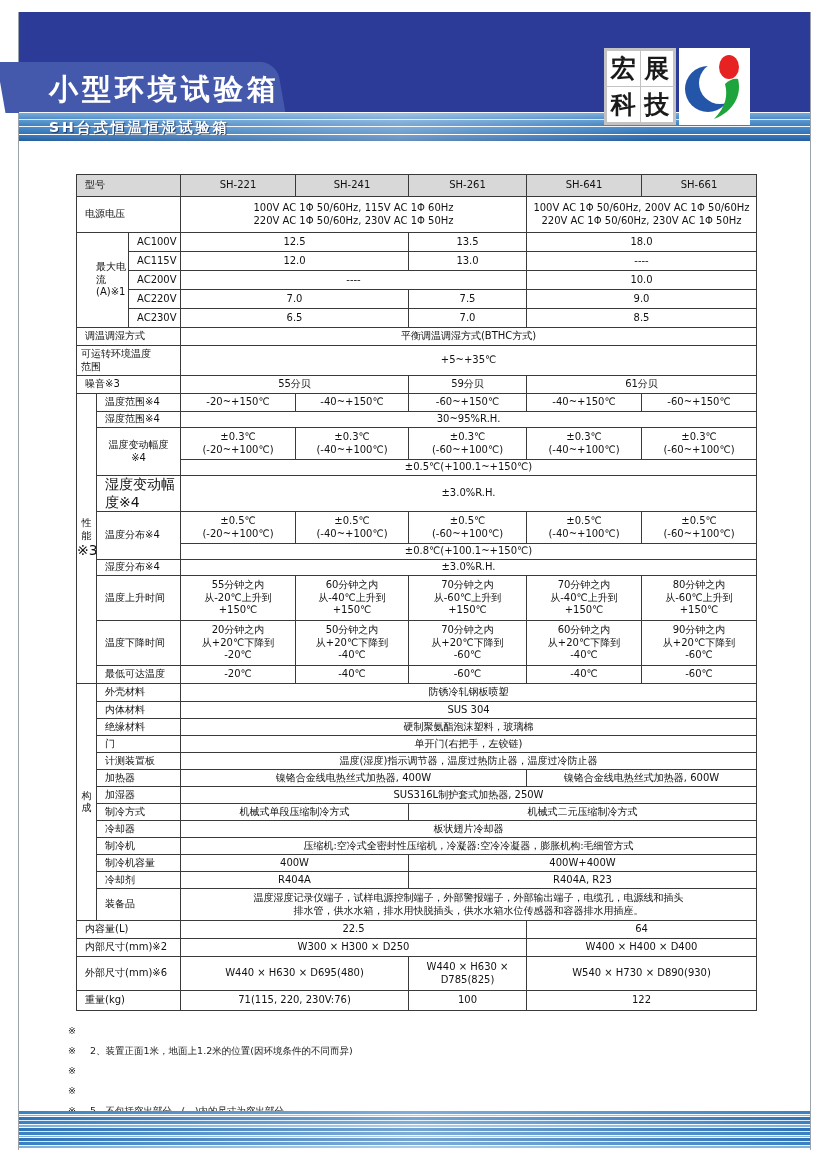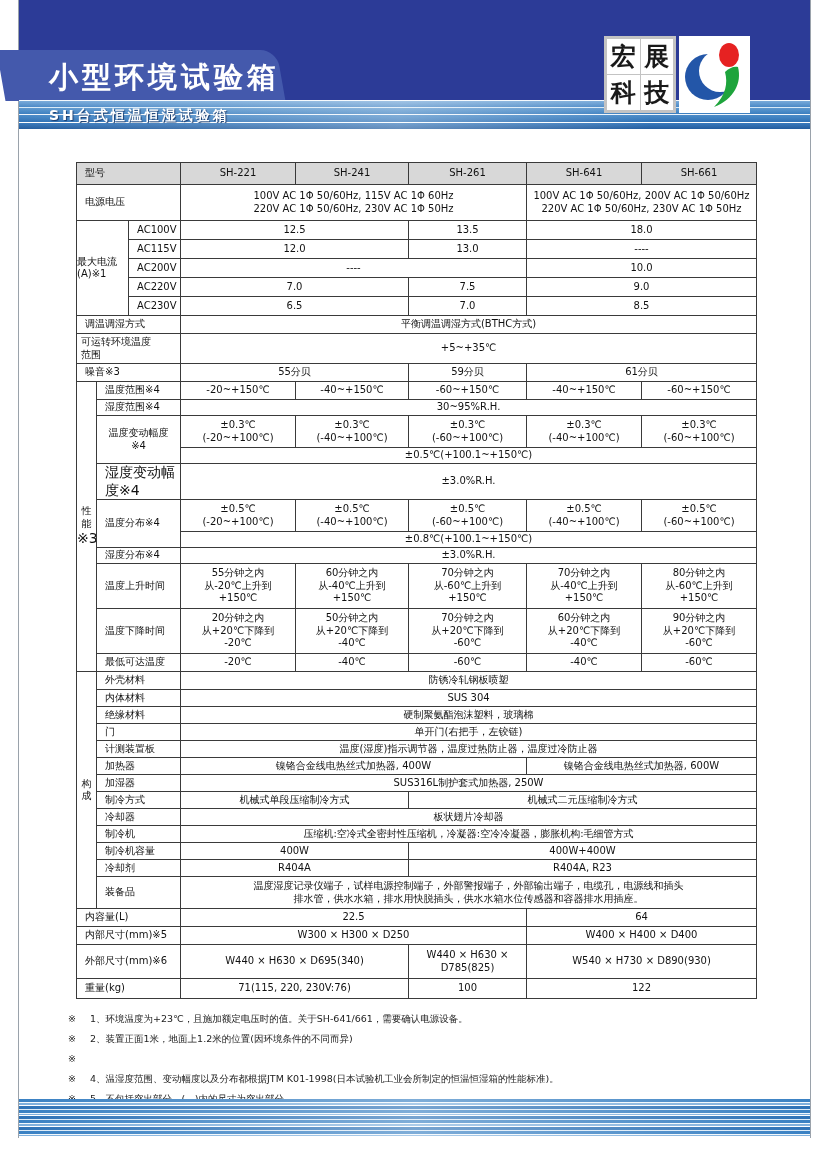--- a/index.html
+++ b/index.html
@@ -1,21 +1,21 @@
 <!DOCTYPE html>
 <html><head>
 <meta charset="utf-8">
 <style>
   * { margin:0; padding:0; box-sizing:border-box; }
   body {
     width:827px; height:1169px; background:#ffffff; position:relative;
     font-family:"DejaVu Sans", sans-serif; color:#111;
   }
   .frame {
-    position:absolute; left:18px; top:0; width:793px; height:1138px;
+    position:absolute; left:18px; top:12px; width:793px; height:1138px;
     border-left:1px solid #9aa2ab; border-right:1px solid #9aa2ab; background:#fff;
   }
   
   .header { position:relative; width:100%; height:129px; background:#2c3b97; overflow:visible; }
   .title-band {
     position:absolute; left:-18px; top:50px; width:280px; height:51px;
     background:#4459ac; border-radius:0 16px 0 0; transform:skewX(10deg);
   }
   .page-title {
     position:absolute; left:30px; top:58px; font-size:29px; font-weight:bold;
@@ -136,21 +136,21 @@
         <div>100V AC 1Φ 50/60Hz, 115V AC 1Φ 60Hz</div>
             <div>220V AC 1Φ 50/60Hz, 230V AC 1Φ 50Hz</div>
       </td>
       <td colspan="2" class="v">
         <div>100V AC 1Φ 50/60Hz, 200V AC 1Φ 50/60Hz</div>
             <div>220V AC 1Φ 50/60Hz, 230V AC 1Φ 50Hz</div>
       </td>
     </tr>
 
     <tr style="height:19px">
-      <td colspan="2" rowspan="5" class="lb v" style="padding-left:0;">
+      <td colspan="2" rowspan="5" class="lb v" style="padding-left:19px;">
         <div>最大电流</div>
             <div>(A)※1</div>
       </td>
       <td class="lb">AC100V</td>
       <td colspan="2">12.5</td>
       <td>13.5</td>
       <td colspan="2">18.0</td>
     </tr>
     <tr style="height:19px">
       <td class="lb">AC115V</td>
@@ -404,57 +404,55 @@
             <div>排水管，供水水箱，排水用快脱插头，供水水箱水位传感器和容器排水用插座。</div>
       </td>
     </tr>
 
     <tr style="height:18px">
       <td colspan="3" class="lb">内容量(L)</td>
       <td colspan="3">22.5</td>
       <td colspan="2">64</td>
     </tr>
     <tr style="height:18px">
-      <td colspan="3" class="lb">内部尺寸(mm)※5</td>
+      <td colspan="3" class="lb">内部尺寸(mm)※2</td>
       <td colspan="3">W300 × H300 × D250</td>
       <td colspan="2">W400 × H400 × D400</td>
     </tr>
     <tr style="height:34px">
       <td colspan="3" class="lb">外部尺寸(mm)※6</td>
-      <td colspan="2">W440 × H630 × D695(340)</td>
+      <td colspan="2">W440 × H630 × D695(480)</td>
       <td class="v">
         <div>W440 × H630 ×</div>
             <div>D785(825)</div>
       </td>
       <td colspan="2">W540 × H730 × D890(930)</td>
     </tr>
     <tr style="height:20px">
       <td colspan="3" class="lb">重量(kg)</td>
       <td colspan="2">71(115, 220, 230V:76)</td>
       <td>100</td>
       <td colspan="2">122</td>
     </tr>
   </tbody>
     </table>
 
   <div class="footnotes">
     <div class="fn">
       <span class="fnm">※</span>
-      <span>1、环境温度为+23℃，且施加额定电压时的值。关于SH-641/661，需要确认电源设备。</span>
     </div>
     <div class="fn">
       <span class="fnm">※</span>
       <span>2、装置正面1米，地面上1.2米的位置(因环境条件的不同而异)</span>
     </div>
     <div class="fn">
       <span class="fnm">※</span>
     </div>
     <div class="fn">
       <span class="fnm">※</span>
-      <span>4、温湿度范围、变动幅度以及分布都根据JTM K01-1998(日本试验机工业会所制定的恒温恒湿箱的性能标准)。</span>
     </div>
     <div class="fn">
       <span class="fnm">※</span>
       <span>5、不包括突出部分。(　)内的尺寸为突出部分。</span>
     </div>
   </div>
 
   <div class="bottom-stripes"></div>
 </div>
 

